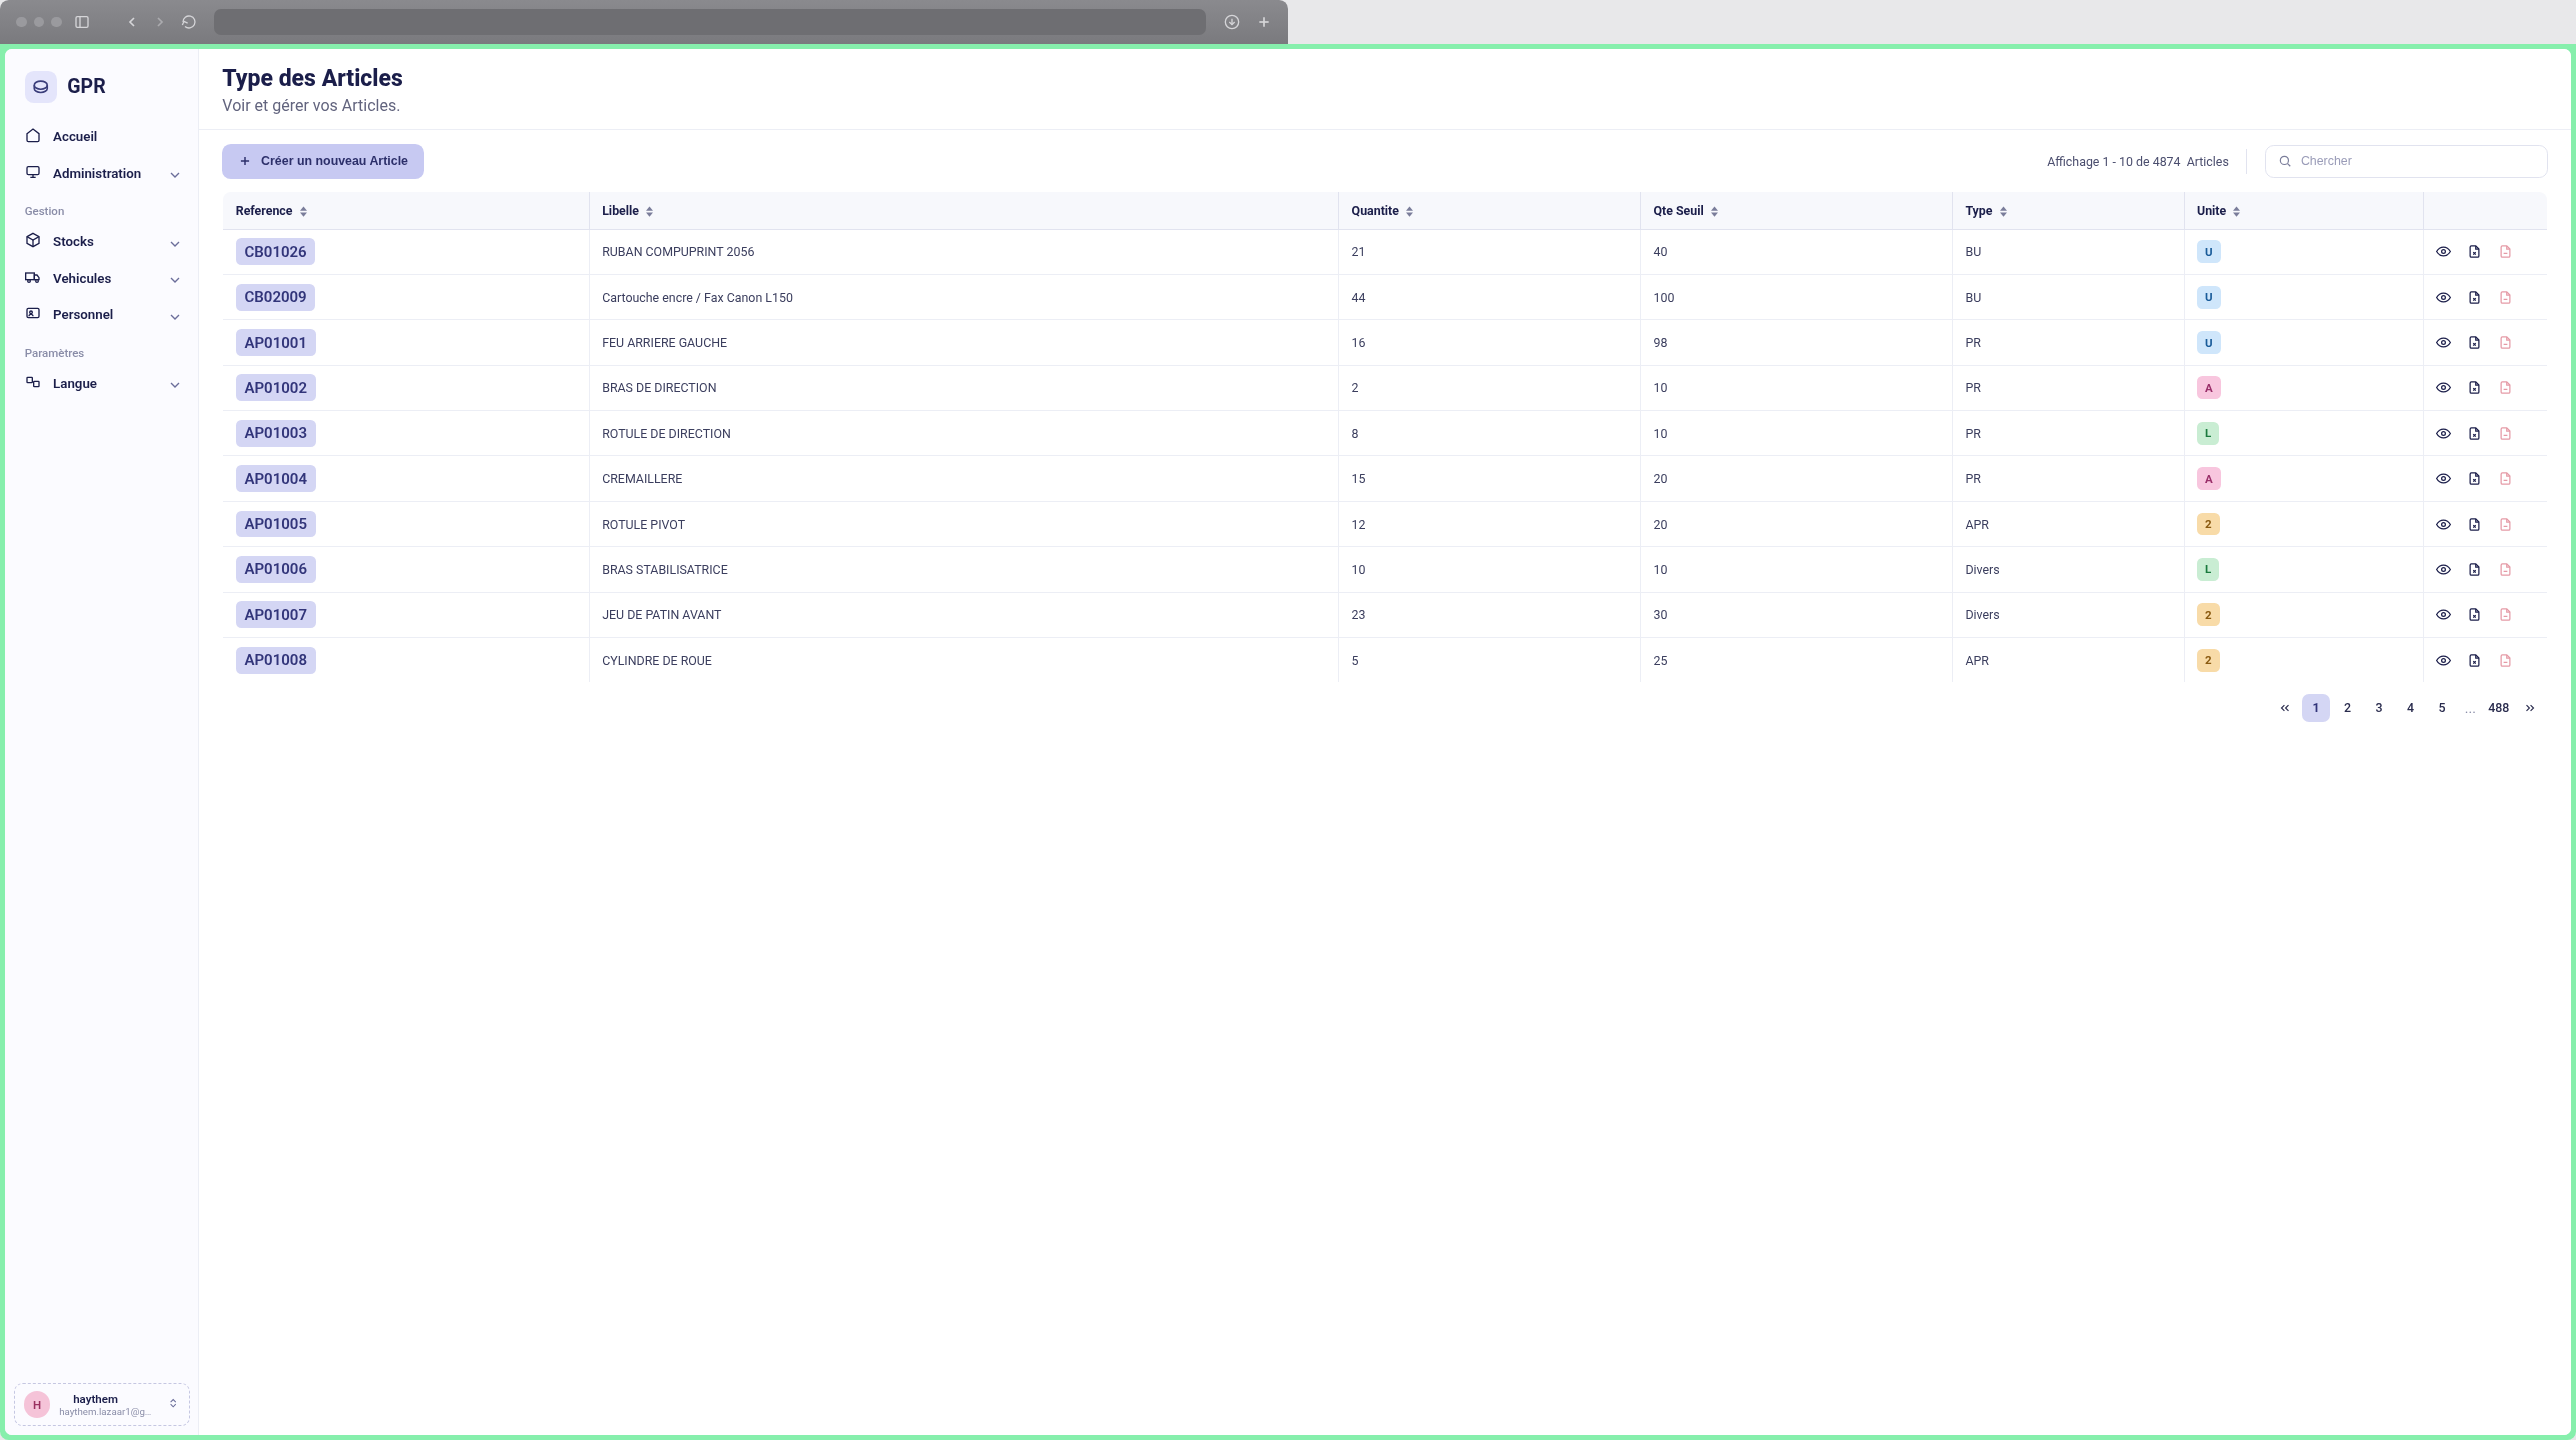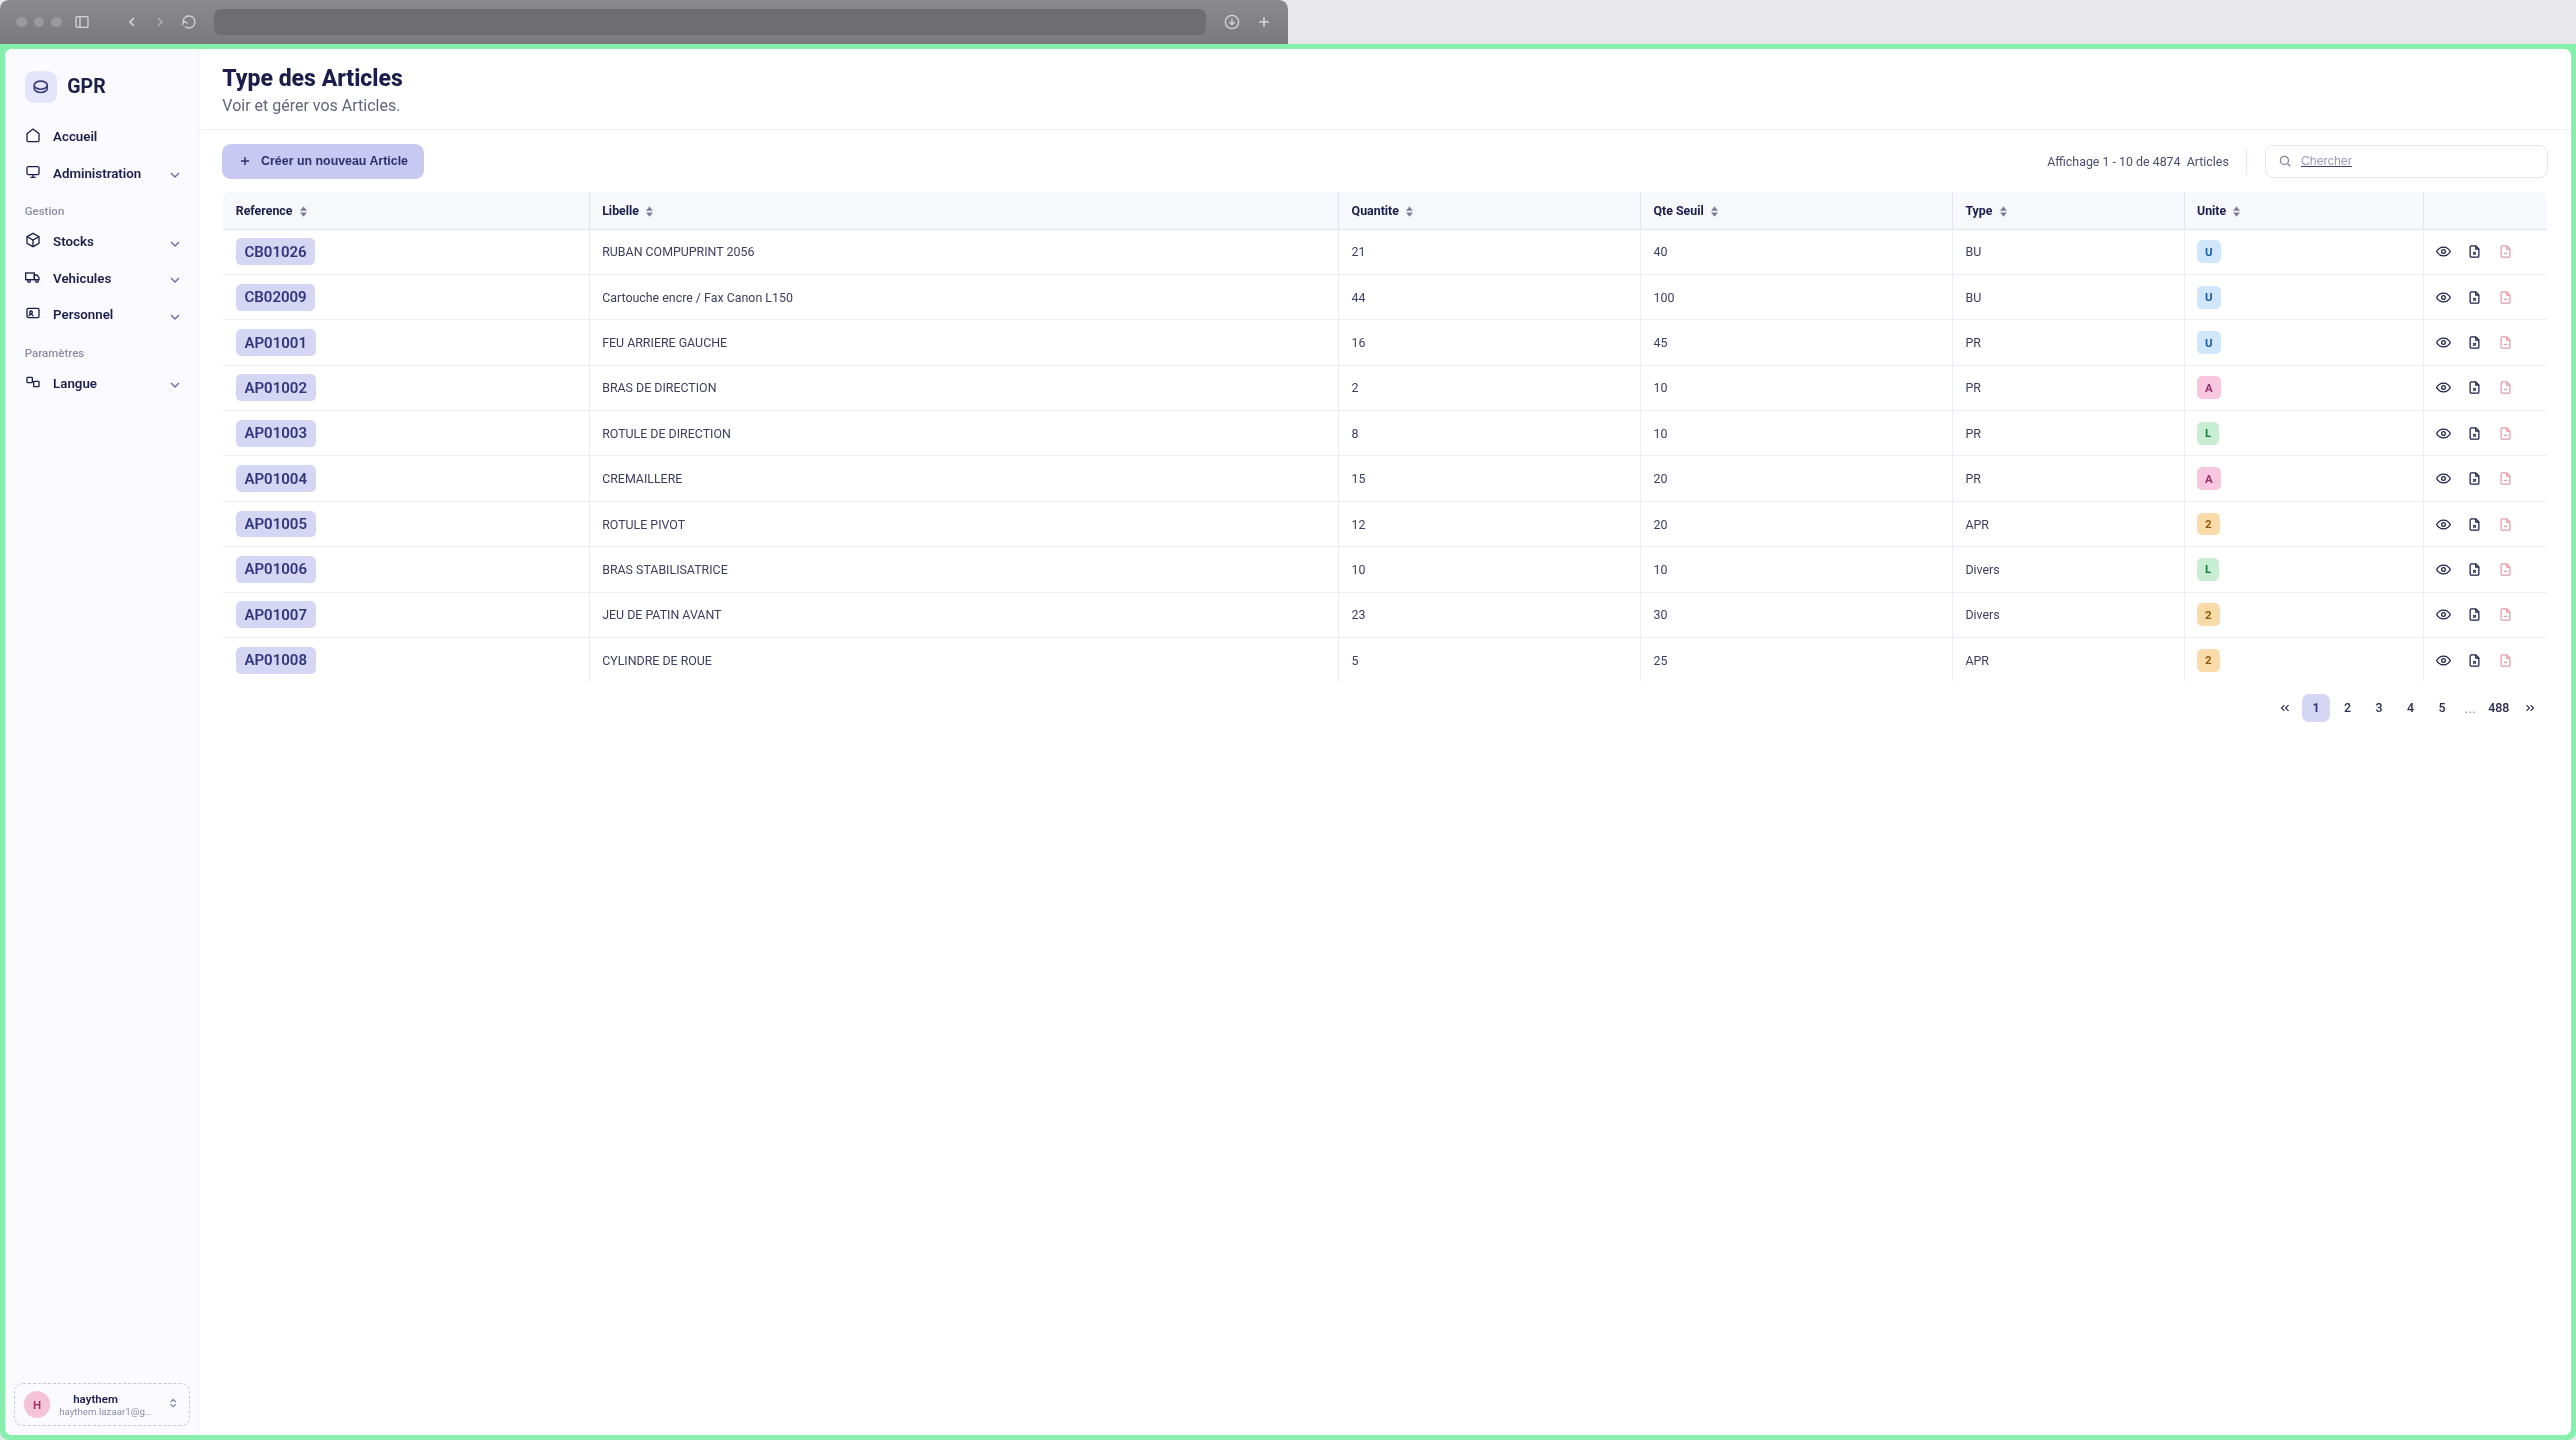--- a/index.html
+++ b/index.html
@@ -41,21 +41,21 @@
 .page-title { font-size: 23px; font-weight: 800; color: #1b1e4a; margin-bottom: 3.5px; }
 .page-sub { font-size: 16px; color: #62647e; }
 .toolbar { padding: 14px 23px 12.4px; display: flex; align-items: center; gap: 14px; }
 .btn-create { background: #c7c9f2; color: #2c2f6a; font-weight: 600; font-size: 12.4px; border: none; border-radius: 8.8px; padding: 10.6px 16px; display: flex; align-items: center; gap: 8.8px; cursor: pointer; }
 .btn-create svg { width: 14px; height: 14px; }
 .spacer { flex: 1; }
 .count-text { font-size: 12.4px; color: #4b4e6e; }
 .divider-v { width: 0.9px; height: 25px; background: #e1e3ef; margin: 0 3.5px; }
 .search-box { display: flex; align-items: center; gap: 8.8px; border: 0.9px solid #e1e3ef; border-radius: 8.8px; padding: 8.8px 12.4px; width: 283px; }
 .search-box svg { width: 14px; height: 14px; color: #7a7d9a; }
-.search-box input { border: none; outline: none; font-size: 12.4px; color: #3b3e5e; background: transparent; flex: 1; text-decoration: underline; }
+.search-box input { border: none; outline: none; font-size: 12.4px; color: #3b3e5e; background: transparent; flex: 1; }
 .search-box input::placeholder { color: #9a9cb8; }
 
 
 .table-wrap { padding: 0 23px 14px; }
 table { width: 100%; border-collapse: collapse; border: 0.9px solid #e1e3ef; border-radius: 8.8px; overflow: hidden; }
 thead th { background: #f7f8fc; text-align: left; font-size: 12.4px; font-weight: 700; color: #1b1e4a; padding: 10.6px 12.4px; border-bottom: 0.9px solid #e1e3ef; border-right: 0.9px solid #e1e3ef; }
 thead th:last-child { border-right: none; }
 .sorter { display: inline-flex; flex-direction: column; margin-left: 7px; vertical-align: middle; gap: 0.9px; }
 .sorter svg { width: 7px; height: 5.3px; color: #7a7d9a; }
 tbody td { padding: 8.8px 12.4px; border-bottom: 0.9px solid #eceef5; border-right: 0.9px solid #eceef5; font-size: 12.4px; color: #3b3e5e; }
@@ -359,21 +359,21 @@
                         <path d="M19 8l-5-5H7a2 2 0 0 0-2 2v14a2 2 0 0 0 2 2h10a2 2 0 0 0 2-2V8z"></path>
                         <line x1="9" y1="15" x2="15" y2="15"></line>
                       </svg></span>
     </div>
                 </td>
               </tr>
               <tr>
     <td><span class="ref-badge">AP01001</span></td>
     <td>FEU ARRIERE GAUCHE</td>
     <td>16</td>
-    <td>45</td>
+    <td>98</td>
     <td>PR</td>
     <td><span class="unit-badge unit-U">U</span></td>
     <td>
                   <div class="actions">
       <span class="act-icon"><svg viewBox="0 0 24 24" fill="none" stroke="currentColor" stroke-width="2">
                         <path d="M1 12s4-7 11-7 11 7 11 7-4 7-11 7S1 12 1 12z"></path>
                         <circle cx="12" cy="12" r="3"></circle>
                       </svg></span>
       <span class="act-icon"><svg viewBox="0 0 24 24" fill="none" stroke="currentColor" stroke-width="2">
                         <path d="M14 3v5h5"></path>

